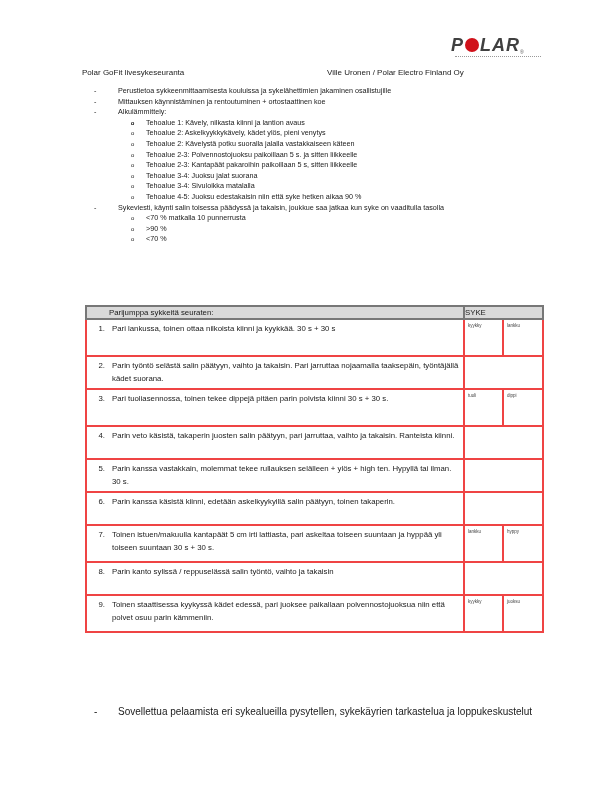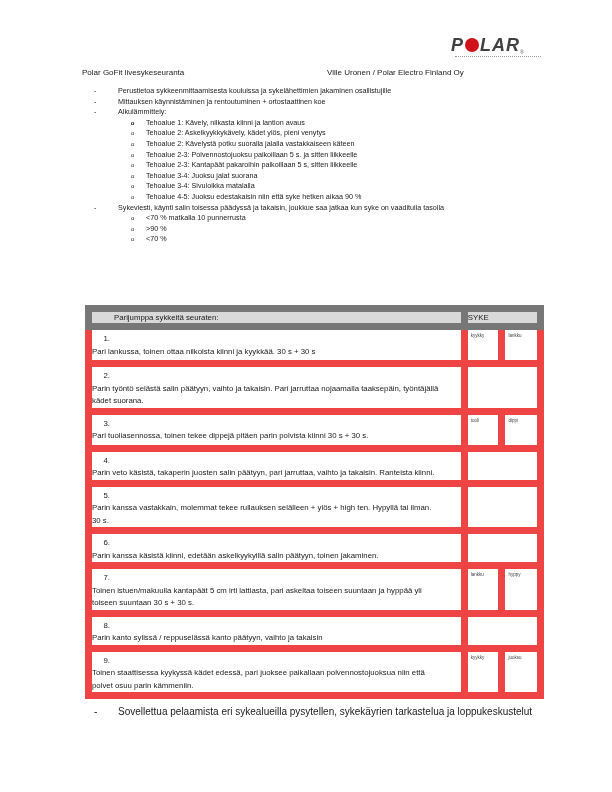--- a/index.html
+++ b/index.html
@@ -21,21 +21,21 @@
   .header-right { left: 327px; top: 68px; font-size: 8px; }
 
   .list { left: 94px; top: 86px; font-size: 7.2px; line-height: 10.6px; }
   .li { position: relative; padding-left: 24px; white-space: nowrap; }
   .li .dash { position: absolute; left: 0; top: 0; }
   .sub { position: relative; padding-left: 52px; white-space: nowrap; }
   .sub .circ { position: absolute; left: 37px; top: 0; font-size: 6px; }
 
   
   .tbl { left: 85px; top: 305px; width: 459px; border-collapse: collapse; font-size: 7.8px; }
-  .tbl td { border: 7px solid #ef4444; padding: 0; vertical-align: top; }
+  .tbl td { border: 2px solid #ef4444; padding: 0; vertical-align: top; }
   .tbl .hdr td { background: #d9d9d9; height: 11px; line-height: 11px; border-color: #777; }
   .hdr-title { padding-left: 22px !important; }
   .hdr-syke { text-align: left; }
   .num { display: inline-block; width: 18px; text-align: right; margin-right: 7px; }
   .desc { padding: 3px 0 0 0 !important; line-height: 12.5px; }
   .desc .txt { display: inline-block; vertical-align: top; width: 350px; }
   .syke-sub { font-size: 4.5px; color: #444; padding: 3px 3px !important; }
   .col-desc { width: 378px; }
   .col-a { width: 39px; }
   .col-b { width: 40px; }
@@ -111,30 +111,30 @@
       </tr>
       <tr class="r-mid">
         <td class="desc"><span class="num">4.</span><span class="txt">Parin veto käsistä, takaperin juosten salin päätyyn, pari jarruttaa, vaihto ja takaisin. Ranteista kiinni.</span></td>
         <td colspan="2"></td>
       </tr>
       <tr class="r-mid">
         <td class="desc"><span class="num">5.</span><span class="txt">Parin kanssa vastakkain, molemmat tekee rullauksen selälleen + ylös + high ten. Hypyllä tai ilman. 30 s.</span></td>
         <td colspan="2"></td>
       </tr>
       <tr class="r-mid">
-        <td class="desc"><span class="num">6.</span><span class="txt">Parin kanssa käsistä kiinni, edetään askelkyykyillä salin päätyyn, toinen jakaminen.</span></td>
+        <td class="desc"><span class="num">6.</span><span class="txt">Parin kanssa käsistä kiinni, edetään askelkyykyillä salin päätyyn, toinen takaperin.</span></td>
         <td colspan="2"></td>
       </tr>
       <tr class="r-tall">
         <td class="desc"><span class="num">7.</span><span class="txt">Toinen istuen/makuulla kantapäät 5 cm irti lattiasta, pari askeltaa toiseen suuntaan ja hyppää yli toiseen suuntaan 30 s + 30 s.</span></td>
         <td class="syke-sub">lankku</td>
         <td class="syke-sub">hyppy</td>
       </tr>
       <tr class="r-mid">
-        <td class="desc"><span class="num">8.</span><span class="txt">Parin kanto sylissä / reppuselässä kanto päätyyn, vaihto ja takaisin</span></td>
+        <td class="desc"><span class="num">8.</span><span class="txt">Parin kanto sylissä / reppuselässä salin työntö, vaihto ja takaisin</span></td>
         <td colspan="2"></td>
       </tr>
       <tr class="r-tall">
         <td class="desc"><span class="num">9.</span><span class="txt">Toinen staattisessa kyykyssä kädet edessä, pari juoksee paikallaan polvennostojuoksua niin että polvet osuu parin kämmeniin.</span></td>
         <td class="syke-sub">kyykky</td>
         <td class="syke-sub">juoksu</td>
       </tr>
     </tbody>
 </table>
 

